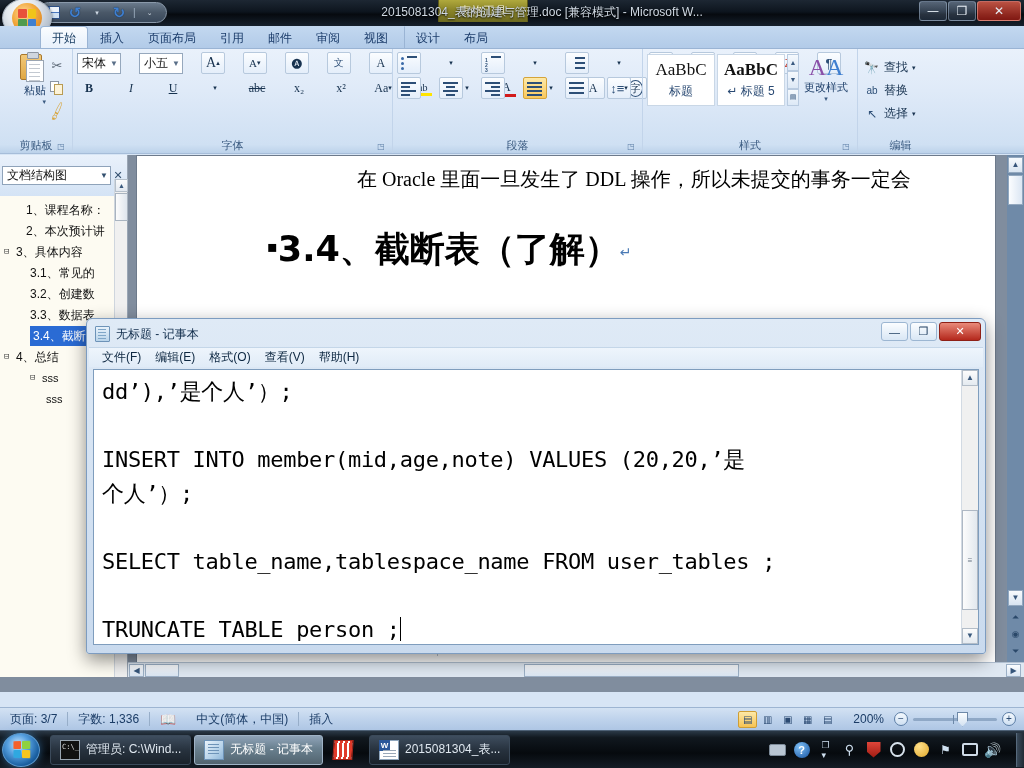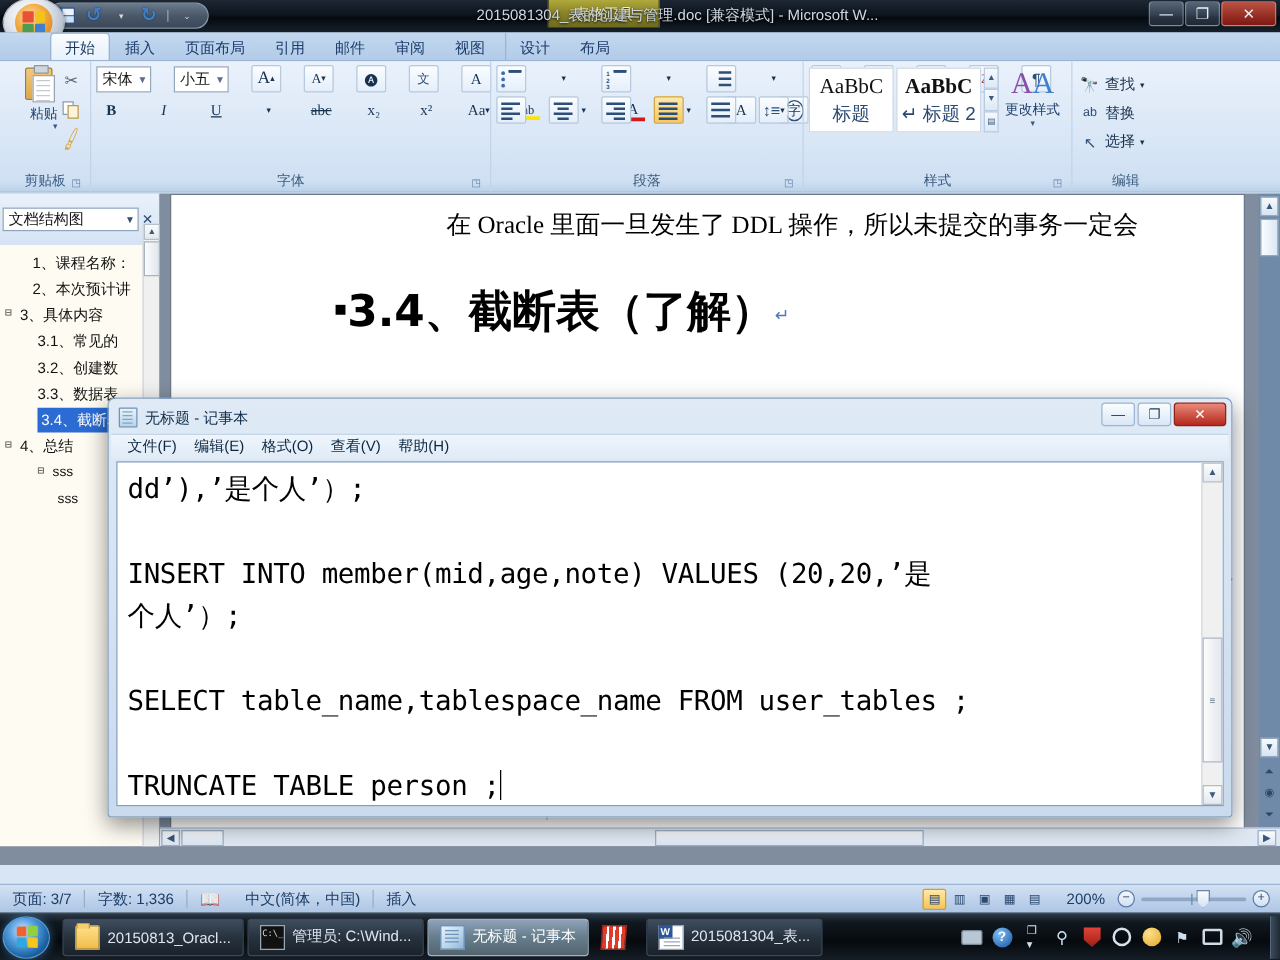--- a/index.html
+++ b/index.html
@@ -208,21 +208,21 @@
   .style-gallery { display: flex; align-items: stretch; }
   .style-item {
     width: 68px; height: 52px; background: #fff; border: 1px solid #c9d7e6;
     display: flex; flex-direction: column; align-items: center; justify-content: center;
     margin-right: 2px; overflow: hidden;
   }
   .style-preview { font-family: "Liberation Serif", serif; color: #111; white-space: nowrap; }
   .sp1 { font-size: 17px; }
   .sp2 { font-size: 21px; font-weight: bold; }
   .sp3 { font-size: 17px; font-weight: bold; }
-  .style-name { font-size: 15px; color: #2a4a73; margin-top: 3px; white-space: nowrap; }
+  .style-name { font-size: 12px; color: #2a4a73; margin-top: 3px; white-space: nowrap; }
   .gallery-scroll { display: flex; flex-direction: column; justify-content: space-between; width: 14px; height: 52px; }
   .gs {
     flex: 1; border: 1px solid #b9cbe0; background: linear-gradient(to bottom,#f5f9fd,#dde9f6);
     font-size: 7px; color: #3a5a80; display: flex; align-items: center; justify-content: center;
   }
   .change-styles { display: flex; flex-direction: column; align-items: center; width: 62px; }
   .aa-ico { font-family:"Liberation Serif",serif; font-size:24px; line-height:26px; }
   .aa-ico .a1 { color:#8a4fa8 } .aa-ico .a2 { color:#3f7fd0 }
 
   
@@ -760,21 +760,21 @@
 
       <div class="group styles-group">
         <div class="group-body" style="padding-top:2px">
           <div class="style-gallery">
             <div class="style-item">
               <div class="style-preview sp1">AaBbC</div>
               <div class="style-name">标题</div>
             </div>
             <div class="style-item">
               <div class="style-preview sp3">AaBbC</div>
-              <div class="style-name">↵ 标题 2</div>
+              <div class="style-name">↵ 标题 5</div>
             </div>
           </div>
           <div class="gallery-scroll">
             <div class="gs">▲</div>
             <div class="gs">▼</div>
             <div class="gs">▤</div>
           </div>
           <div class="change-styles">
             <div class="aa-ico"><span class="a1">A</span><span class="a2">A</span></div>
             <div style="font-size:11px;color:#20416b">更改样式</div>
@@ -971,24 +971,20 @@
   <div class="taskbar">
     <div class="start-orb">
       <div class="flag">
           <i class="f1"></i>
           <i class="f2"></i>
           <i class="f3"></i>
           <i class="f4"></i>
         </div>
     </div>
     <div class="tb-items">
-      <div class="tb-item">
-        <span class="tb-ico ico-folder"></span>
-        <span>20150813_Oracl...</span>
-      </div>
       <div class="tb-item">
         <span class="tb-ico ico-cmd"></span>
         <span>管理员: C:\Wind...</span>
       </div>
       <div class="tb-item active">
         <span class="tb-ico ico-np"></span>
         <span>无标题 - 记事本</span>
       </div>
       <div class="tb-item narrow" style="border-color:transparent;background:none">
         <span class="tb-ico ico-red"></span>

